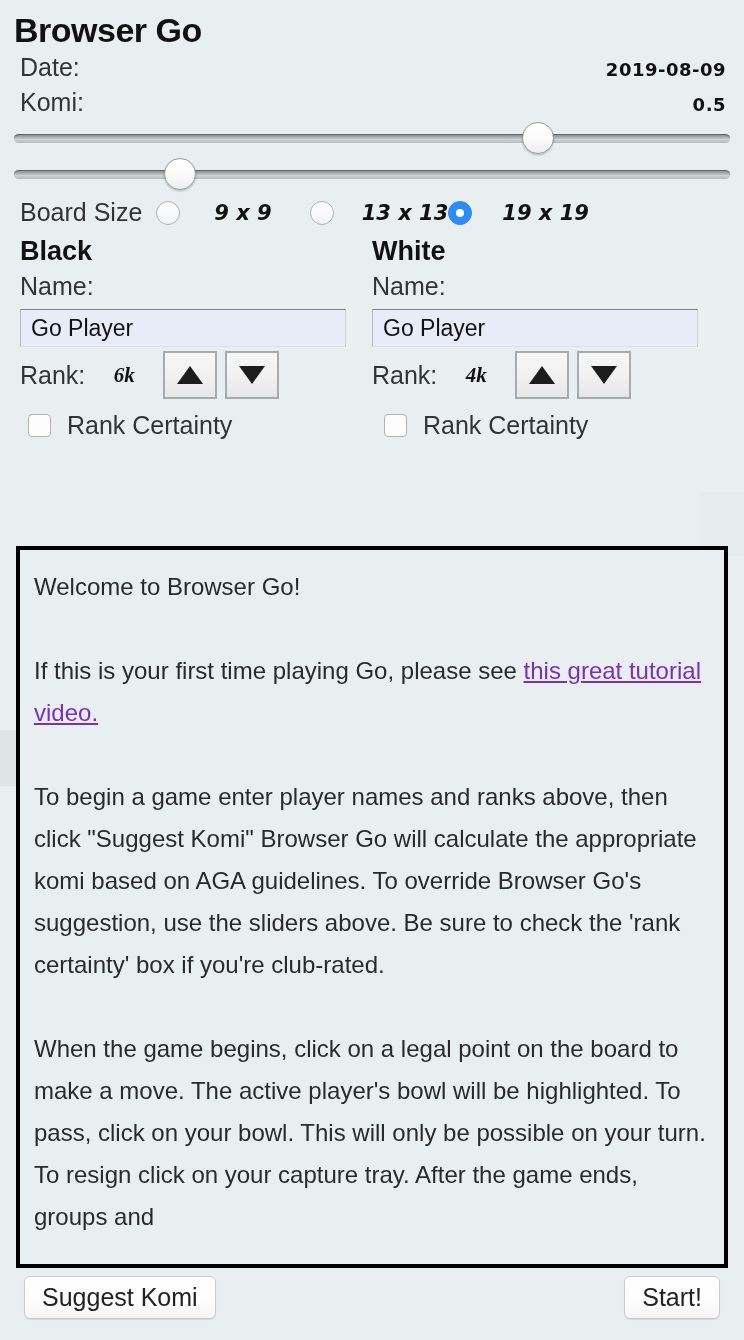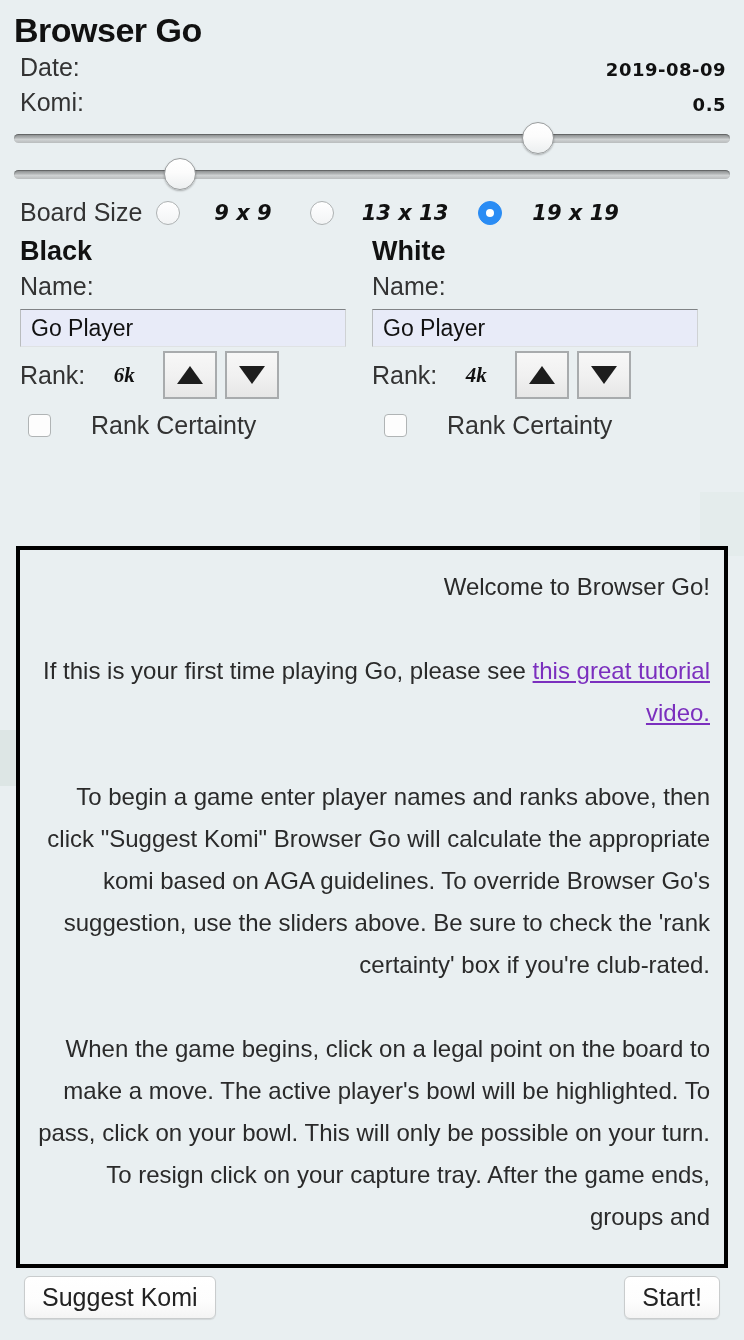--- a/index.html
+++ b/index.html
@@ -182,21 +182,20 @@
     width: 0; height: 0;
     border-left: 13px solid transparent;
     border-right: 13px solid transparent;
     border-top: 18px solid #1d1d1d;
   }
   .checkrow {
     display: flex;
     align-items: center;
     height: 44px;
     padding-left: 28px;
-    gap: 24px;
   }
   .chk {
     width: 23px; height: 23px;
     border: 1px solid #b0b4b5;
     border-radius: 4px;
     background: #fdfdfd;
     box-sizing: border-box;
     margin-right: 16px;
   }
   .chk-lbl { font-size: 25px; color:#333; }
@@ -209,21 +208,21 @@
     height: 722px;
     box-sizing: border-box;
     border: 4px solid #000000;
     background: #e9eff1;
     overflow: hidden;
     padding: 16px 14px 0 14px;
     font-size: 24px;
     line-height: 42px;
     color: #2a2a2a;
   }
-  .textbox p { margin: 0 0 42px 0; text-align: right; }
+  .textbox p { margin: 0 0 42px 0; }
   .textbox p:last-child { margin-bottom: 0; }
   .tlink { color: #7b2fbe; text-decoration: underline; }
   
   .btnbar {
     position: absolute;
     left: 0; top: 1276px;
     width: 744px;
     display: flex;
     justify-content: space-between;
     padding: 0 24px;
@@ -274,21 +273,21 @@
     <div class="thumb" id="handicap-thumb" style="left: 23%;"></div>
   </div>
 
   <div class="boardsize">
     <span class="bs-label">Board Size</span>
 
     <span class="radio" style="margin-right:34px;"></span>
     <span class="bs-opt" style="margin-right:38px;">9 x 9</span>
 
     <span class="radio" style="margin-right:28px;"></span>
-    <span class="bs-opt" style="margin-right:30px;">13 x 13</span>
+    <span class="bs-opt" style="">13 x 13</span>
 
     <span class="radio checked" style="margin-right:30px;"></span>
     <span class="bs-opt">19 x 19</span>
   </div>
 
   <div style="display:flex; padding-top:6px;">
     <div style="width:372px; padding-left:20px; box-sizing:border-box;">
       <div class="pname">Black</div>
       <div class="sublbl">Name:</div>
       <input class="namefield" value="Go Player" style="">

